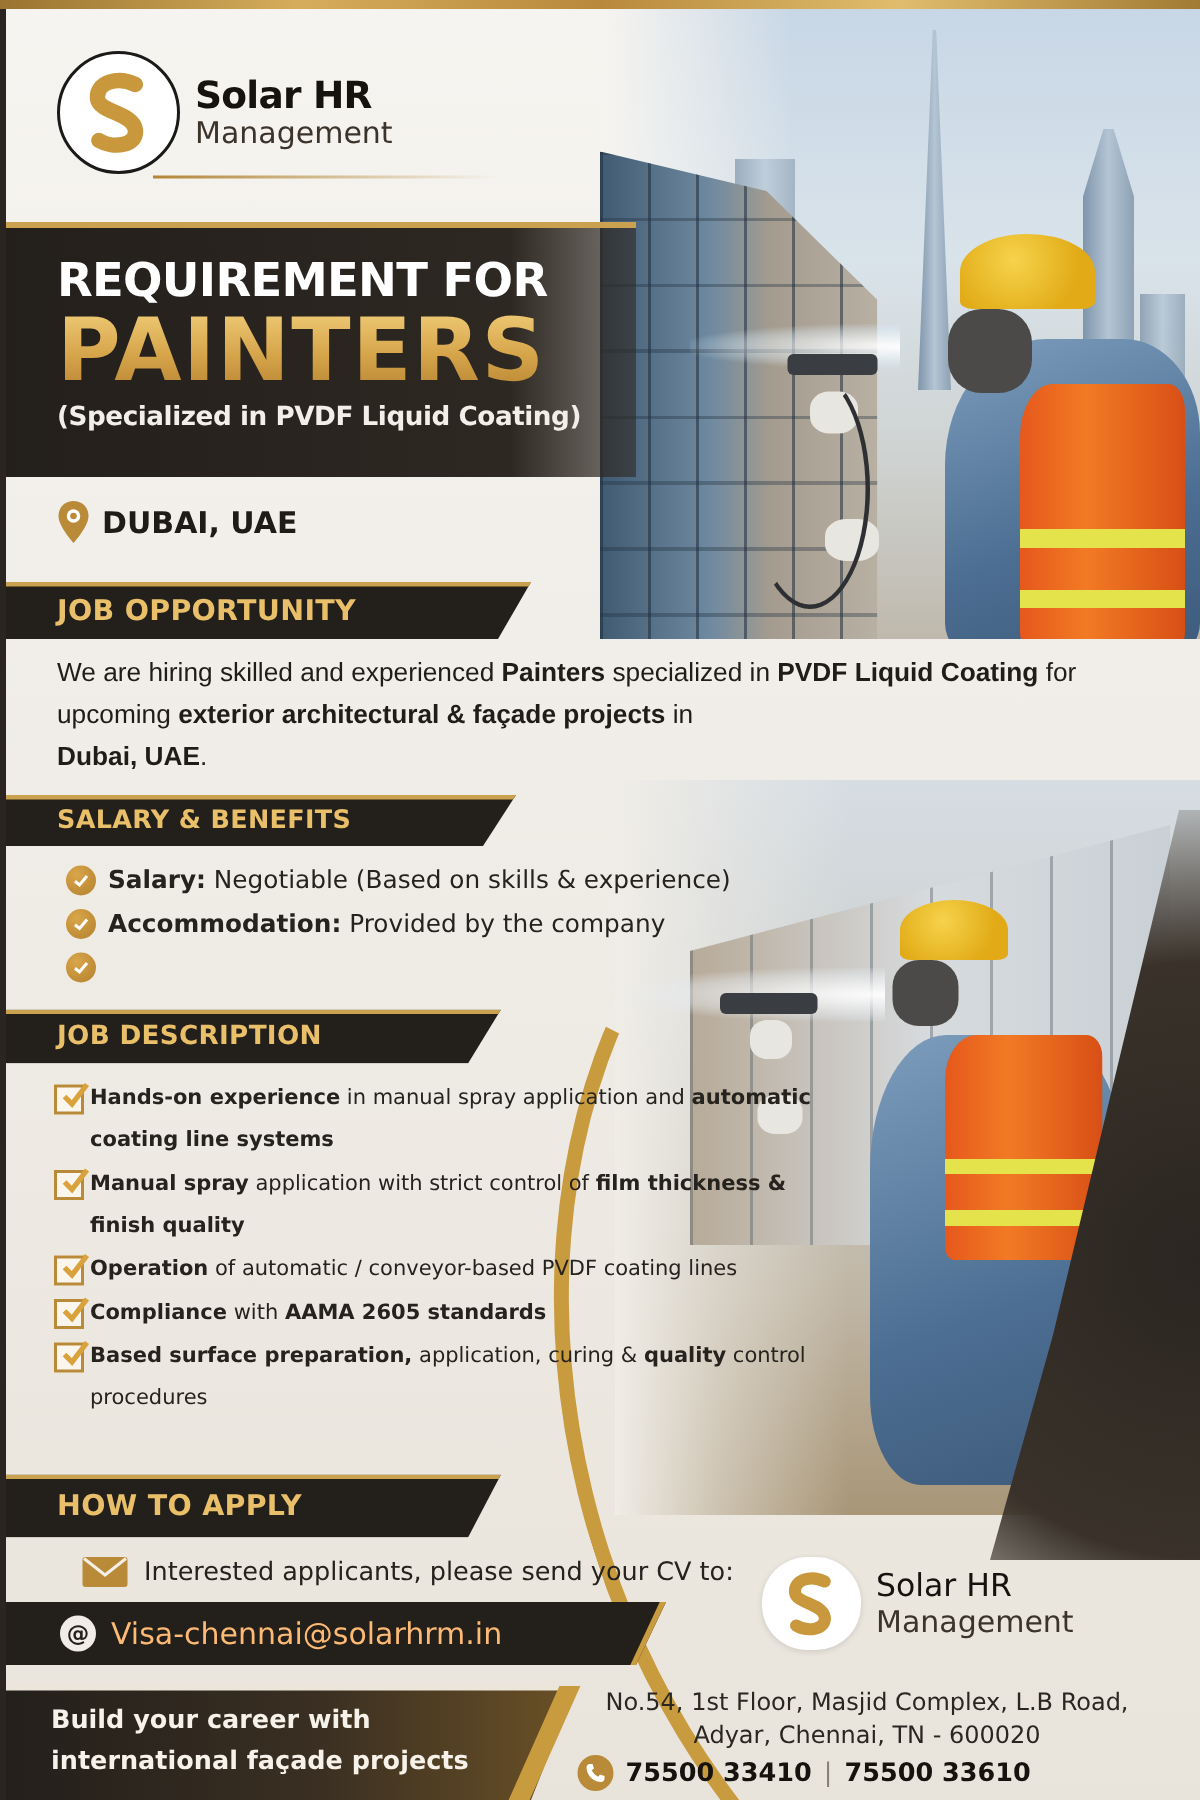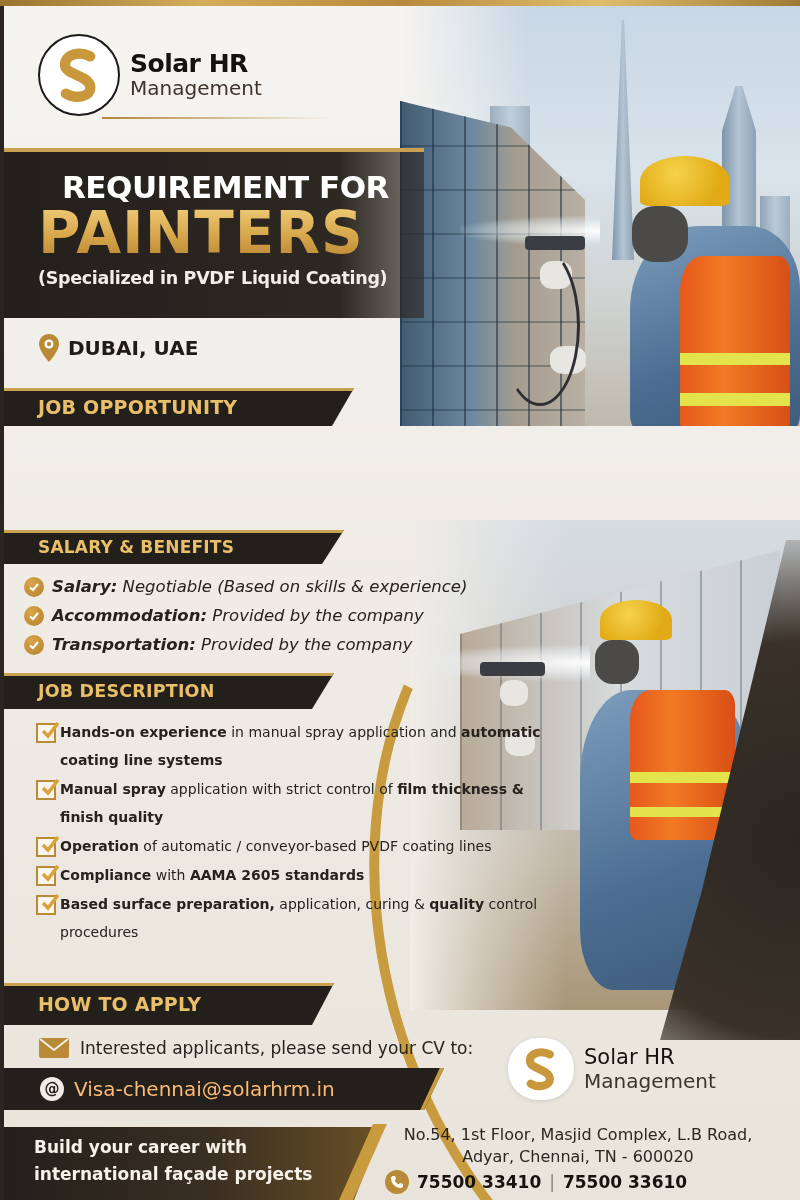--- a/index.html
+++ b/index.html
@@ -100,21 +100,21 @@
   .logo-underline { position: absolute; left: 102px; top: 117px; width: 230px; height: 2px;
     background: linear-gradient(90deg, #b28637, rgba(178,134,55,0)); }
 
   
   .headline {
     position: absolute; left: 4px; top: 148px; width: 420px; height: 170px;
     background: linear-gradient(90deg, #231f1b 0%, #2e2822 80%, rgba(46,40,34,0.6) 100%);
     border-top: 4px solid #c9a14f;
     padding: 20px 0 0 34px;
   }
-  .headline .req { font-family: "DejaVu Sans", sans-serif; font-weight: 700; font-size: 31px; color: #ffffff; letter-spacing: -0.5px; line-height: 1; margin-left: 24px; }
+  .headline .req { font-family: "DejaVu Sans", sans-serif; font-weight: 700; font-size: 31px; color: #ffffff; letter-spacing: -0.5px; line-height: 1; }
   .headline .painters { font-family: "DejaVu Sans", sans-serif; font-weight: 700; font-size: 58px; line-height: 1.05; letter-spacing: 1px;
     background: linear-gradient(180deg, #f2cf7c 0%, #d6a54a 55%, #b68131 100%);
     -webkit-background-clip: text; background-clip: text; color: transparent; }
   .headline .sub { font-family: "DejaVu Sans", sans-serif; font-weight: 700; font-size: 17.5px; color: #f2eee8; margin-top: 4px; letter-spacing: -0.3px; }
 
   
   .location { position: absolute; left: 38px; top: 333px; display: flex; align-items: center; gap: 8px; }
   .location svg { width: 22px; height: 30px; }
   .location span { font-weight: 700; font-size: 20px; color: #1e1b18; }
 
@@ -129,32 +129,32 @@
   .banner::before { content: ""; position: absolute; left: 0; top: 0; right: 0; height: 3px; background: #c9a14f; }
   .b-jobopp { top: 388px; width: 350px; }
   .b-salary { top: 530px; width: 340px; height: 34px; font-size: 17px; }
   .b-jobdesc { top: 673px; width: 330px; height: 36px; font-size: 17.5px; }
   .b-apply { top: 983px; width: 330px; height: 42px; font-size: 19px; }
 
   
   .intro { position: absolute; left: 38px; top: 434px; width: 720px; font-family: "Liberation Sans", sans-serif; font-size: 17.5px; line-height: 28px; color: #1f1c19; }
   .intro b { font-weight: 700; }
 
-  .benefits { position: absolute; left: 24px; top: 572px; list-style: none; font-style: italic; }
+  .benefits { position: absolute; left: 44px; top: 572px; list-style: none; }
   .benefits li { display: flex; align-items: center; gap: 8px; height: 29px; font-size: 16.5px; color: #26221e; }
   .check-circle { width: 20px; height: 20px; border-radius: 50%; background: radial-gradient(circle at 35% 30%, #d9a64a, #b3802e); display: inline-flex; align-items: center; justify-content: center; flex: none; }
   .check-circle svg { width: 12px; height: 12px; }
 
   .duties { position: absolute; left: 36px; top: 718px; list-style: none; width: 520px; }
   .duties li { display: flex; gap: 4px; font-size: 14px; line-height: 28px; color: #26221e; margin-bottom: 1px; }
   .checkbox { width: 20px; height: 20px; border: 2px solid #b98a38; background: #faf6ee; flex: none; margin-top: 5px; position: relative; }
   .checkbox svg { position: absolute; left: 1px; top: -6px; width: 22px; height: 22px; }
 
   
-  .apply-row { position: absolute; left: 4px; top: 1030px; width: 500px; height: 36px; display: flex; align-items: center; gap: 10px; padding-left: 34px; }
+  .apply-row { position: absolute; left: 4px; top: 1030px; width: 500px; height: 36px; display: flex; align-items: center; gap: 10px; padding-left: 50px; }
   .apply-row svg { width: 32px; height: 22px; flex: none; }
   .apply-row span { font-size: 17px; color: #26221e; }
   .email-bar {
     position: absolute; left: 4px; top: 1068px; width: 440px; height: 42px;
     background: #231f1b; clip-path: polygon(0 0, 100% 0, calc(100% - 20px) 100%, 0 100%);
     display: flex; align-items: center; gap: 10px; padding-left: 36px;
   }
   .email-bar::after { content: ""; position: absolute; right: 8px; top: 0; width: 6px; height: 42px; background: #c99b3f; transform: skewX(-25deg); }
   .email-icon { width: 24px; height: 24px; border-radius: 50%; background: #f1ede6; display: inline-flex; align-items: center; justify-content: center; color: #231f1b; font-weight: 700; font-size: 15px; }
   .email-bar span.addr { color: #fdba74; font-size: 20px; }
@@ -247,20 +247,23 @@
   <div class="location">
     <svg viewBox="0 0 22 30">
         <path d="M11 1 C5 1 1 5.5 1 11 C1 18 11 29 11 29 C11 29 21 18 21 11 C21 5.5 17 1 11 1Z" fill="#b98a38"></path>
         <circle cx="11" cy="11" r="4.5" fill="#ffffff"></circle>
         <circle cx="11" cy="11" r="2.2" fill="#b98a38"></circle>
       </svg>
     <span>DUBAI, UAE</span>
   </div>
 
   <div class="banner b-jobopp">JOB OPPORTUNITY</div>
+  <p class="intro">
+    <span>We are hiring skilled and experienced </span><b>Painters</b><span> specialized in </span><b>PVDF Liquid Coating</b><span> for upcoming </span><b>exterior architectural &amp; façade projects</b><span> in </span><br><b>Dubai, UAE</b><span>.</span>
+  </p>
 
   <div class="banner b-salary">SALARY &amp; BENEFITS</div>
   <ul class="benefits">
     <li>
       <span class="check-circle">
           <svg viewBox="0 0 12 12">
             <path d="M2 6.5 L5 9 L10 3" fill="none" stroke="#fff" stroke-width="2"></path>
           </svg>
         </span>
       <span><b>Salary:</b> <span>Negotiable (Based on skills &amp; experience)</span></span>
@@ -272,21 +275,20 @@
           </svg>
         </span>
       <span><b>Accommodation:</b> <span>Provided by the company</span></span>
     </li>
     <li>
       <span class="check-circle">
           <svg viewBox="0 0 12 12">
             <path d="M2 6.5 L5 9 L10 3" fill="none" stroke="#fff" stroke-width="2"></path>
           </svg>
         </span>
-      <span><b>Transportation:</b> <span>Provided by the company</span></span>
     </li>
   </ul>
 
   <div class="banner b-jobdesc">JOB DESCRIPTION</div>
   <ul class="duties">
     <li>
       <span class="checkbox">
           <svg viewBox="0 0 22 22">
             <path d="M4 12 L9 17 L19 4" fill="none" stroke="#d9a23c" stroke-width="3.5"></path>
           </svg>

